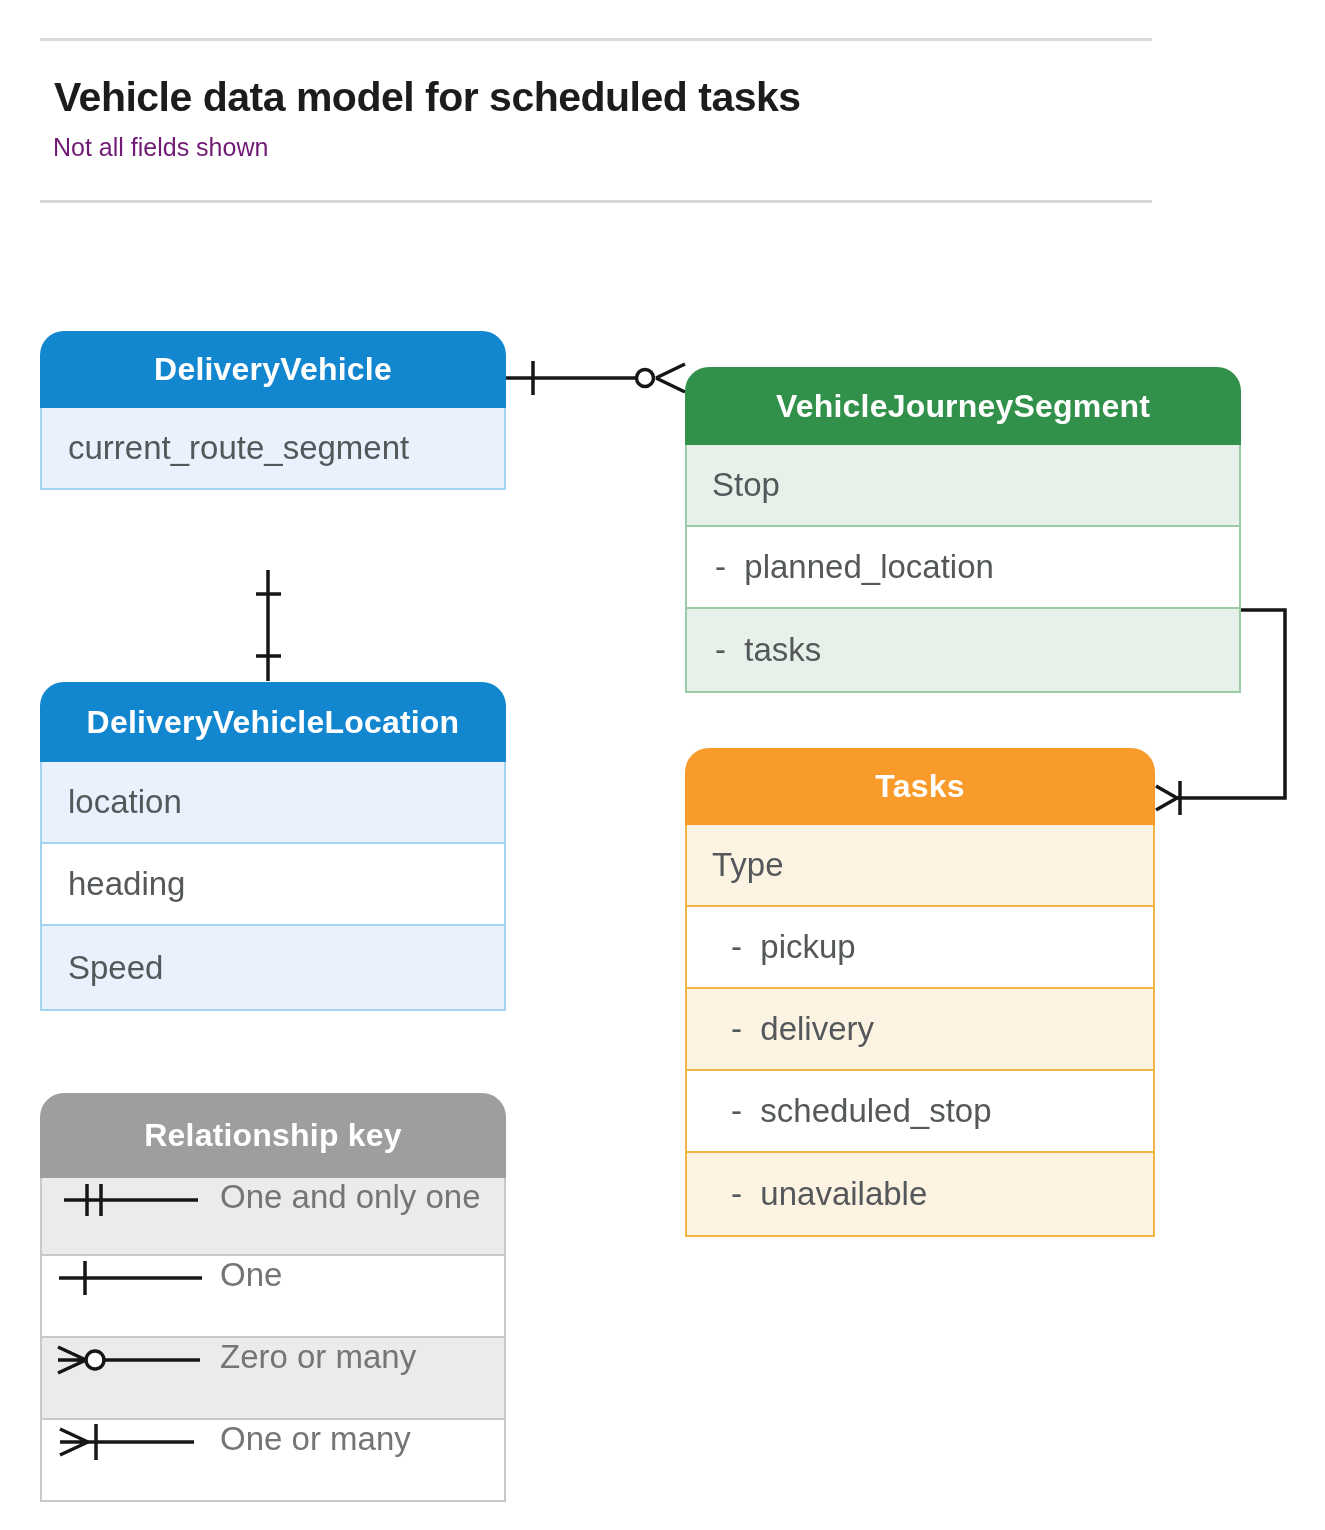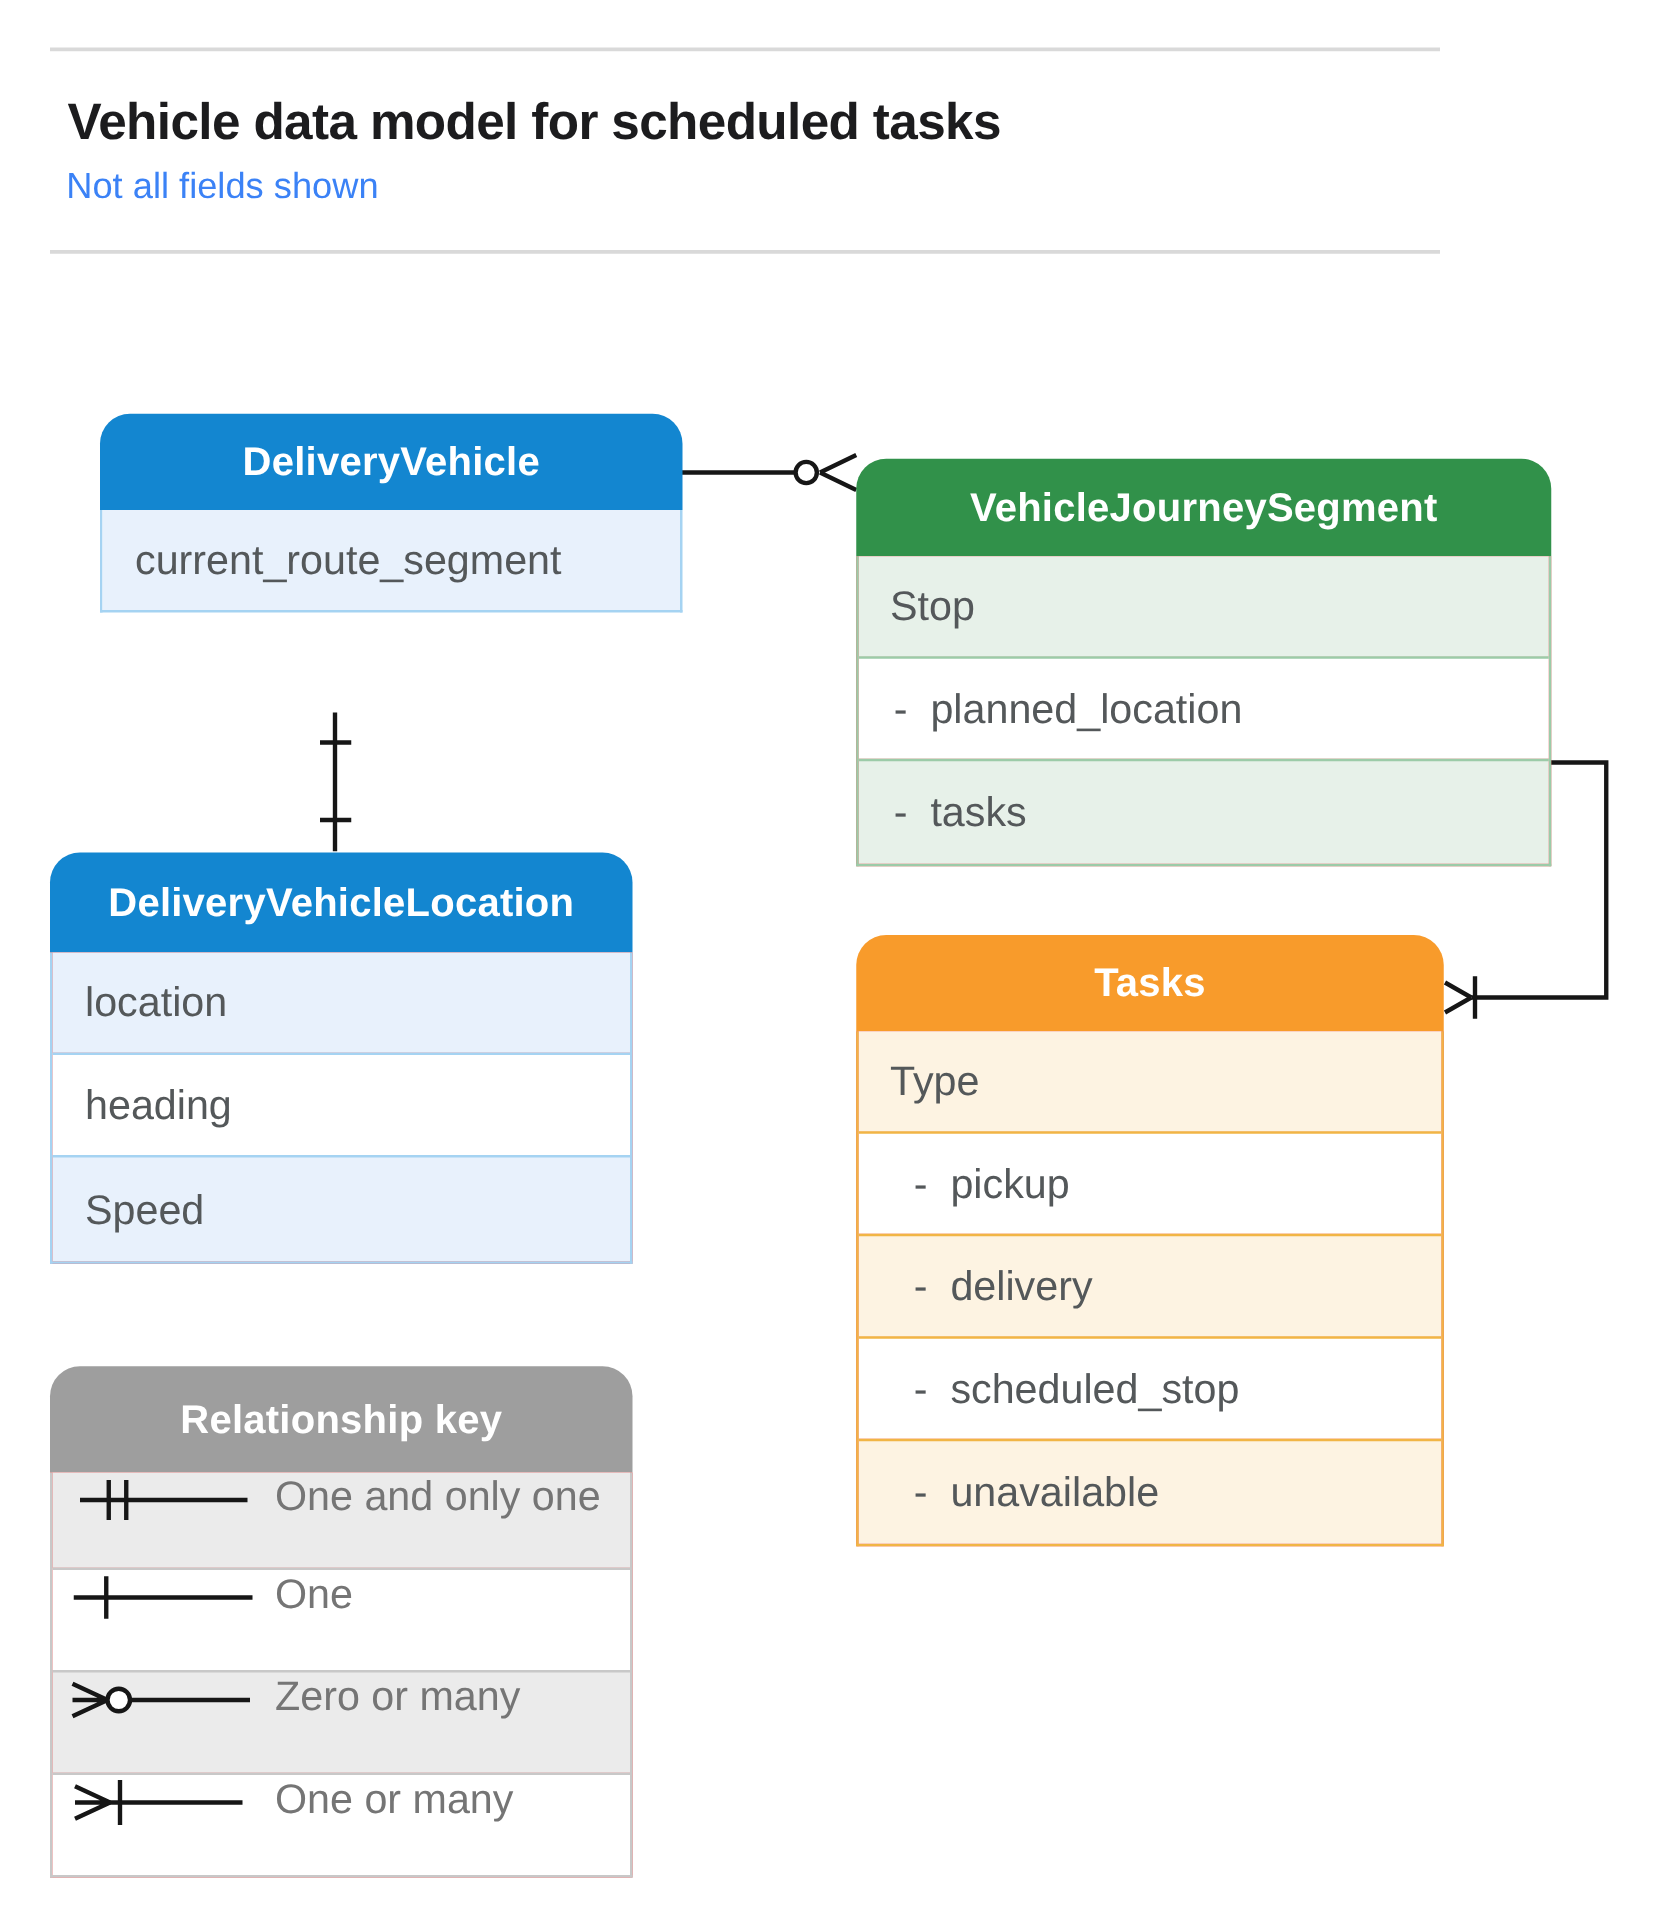--- a/index.html
+++ b/index.html
@@ -3,21 +3,21 @@
 <meta charset="utf-8">
 <style>
   html,body{margin:0;padding:0;background:#ffffff;}
   body{font-family:"Liberation Sans", sans-serif;}
   #canvas{position:relative;width:1325px;height:1530px;background:#fff;overflow:hidden;}
 
   .rule{position:absolute;left:40px;width:1112px;height:3px;background:var(--rule);}
 
   .page-title{position:absolute;left:54px;top:74px;font-size:41px;font-weight:bold;
     color:#1c1c1e;letter-spacing:-0.5px;}
-  .page-subtitle{position:absolute;left:53px;top:133px;font-size:29px;color:#3b82f6;}
+  .page-subtitle{position:absolute;left:53px;top:133px;font-size:25px;color:#701a75;}
 
   .entity{position:absolute;}
   .entity-header{border-radius:24px 24px 0 0;color:#ffffff;font-weight:bold;font-size:32px;
     display:flex;align-items:center;justify-content:center;letter-spacing:0.2px;}
   .entity-body{border-style:solid;border-width:0 2.5px 2.5px 2.5px;box-sizing:border-box;background:#ef4444;}
   .entity-row{height:80px;line-height:80px;font-size:33px;color:var(--text);
     padding-left:26px;background:#ffffff;white-space:pre;}
   .entity-row + .entity-row{border-top:2.5px solid;}
   .indent-sm{padding-left:28px;}
   .indent-lg{padding-left:44px;}
@@ -77,21 +77,21 @@
       <path d="M256 594 H281 M256 656 H281"></path>
     </g>
     <g>
       <path d="M1150 610 H1285 V798 H1177"></path>
       <path d="M1180 593 V627"></path>
       <path d="M1180 781 V815"></path>
       <path d="M1177 798 L1156 786 M1177 798 L1156 810"></path>
     </g>
   </svg>
 
-  <div class="entity c-blue" style="left:40px;top:331px;width:466px;margin-left:40px;">
+  <div class="entity c-blue" style="left:40px;top:331px;width:466px;">
     <div class="entity-header">DeliveryVehicle</div>
     <div class="entity-body">
       <div class="entity-row alt">current_route_segment</div>
     </div>
   </div>
 
   <div class="entity c-green" style="left:685px;top:330px;width:556px;margin-top:37px;">
     <div class="entity-header">VehicleJourneySegment</div>
     <div class="entity-body">
       <div class="entity-row alt" style="padding-left:25px;">Stop</div>

